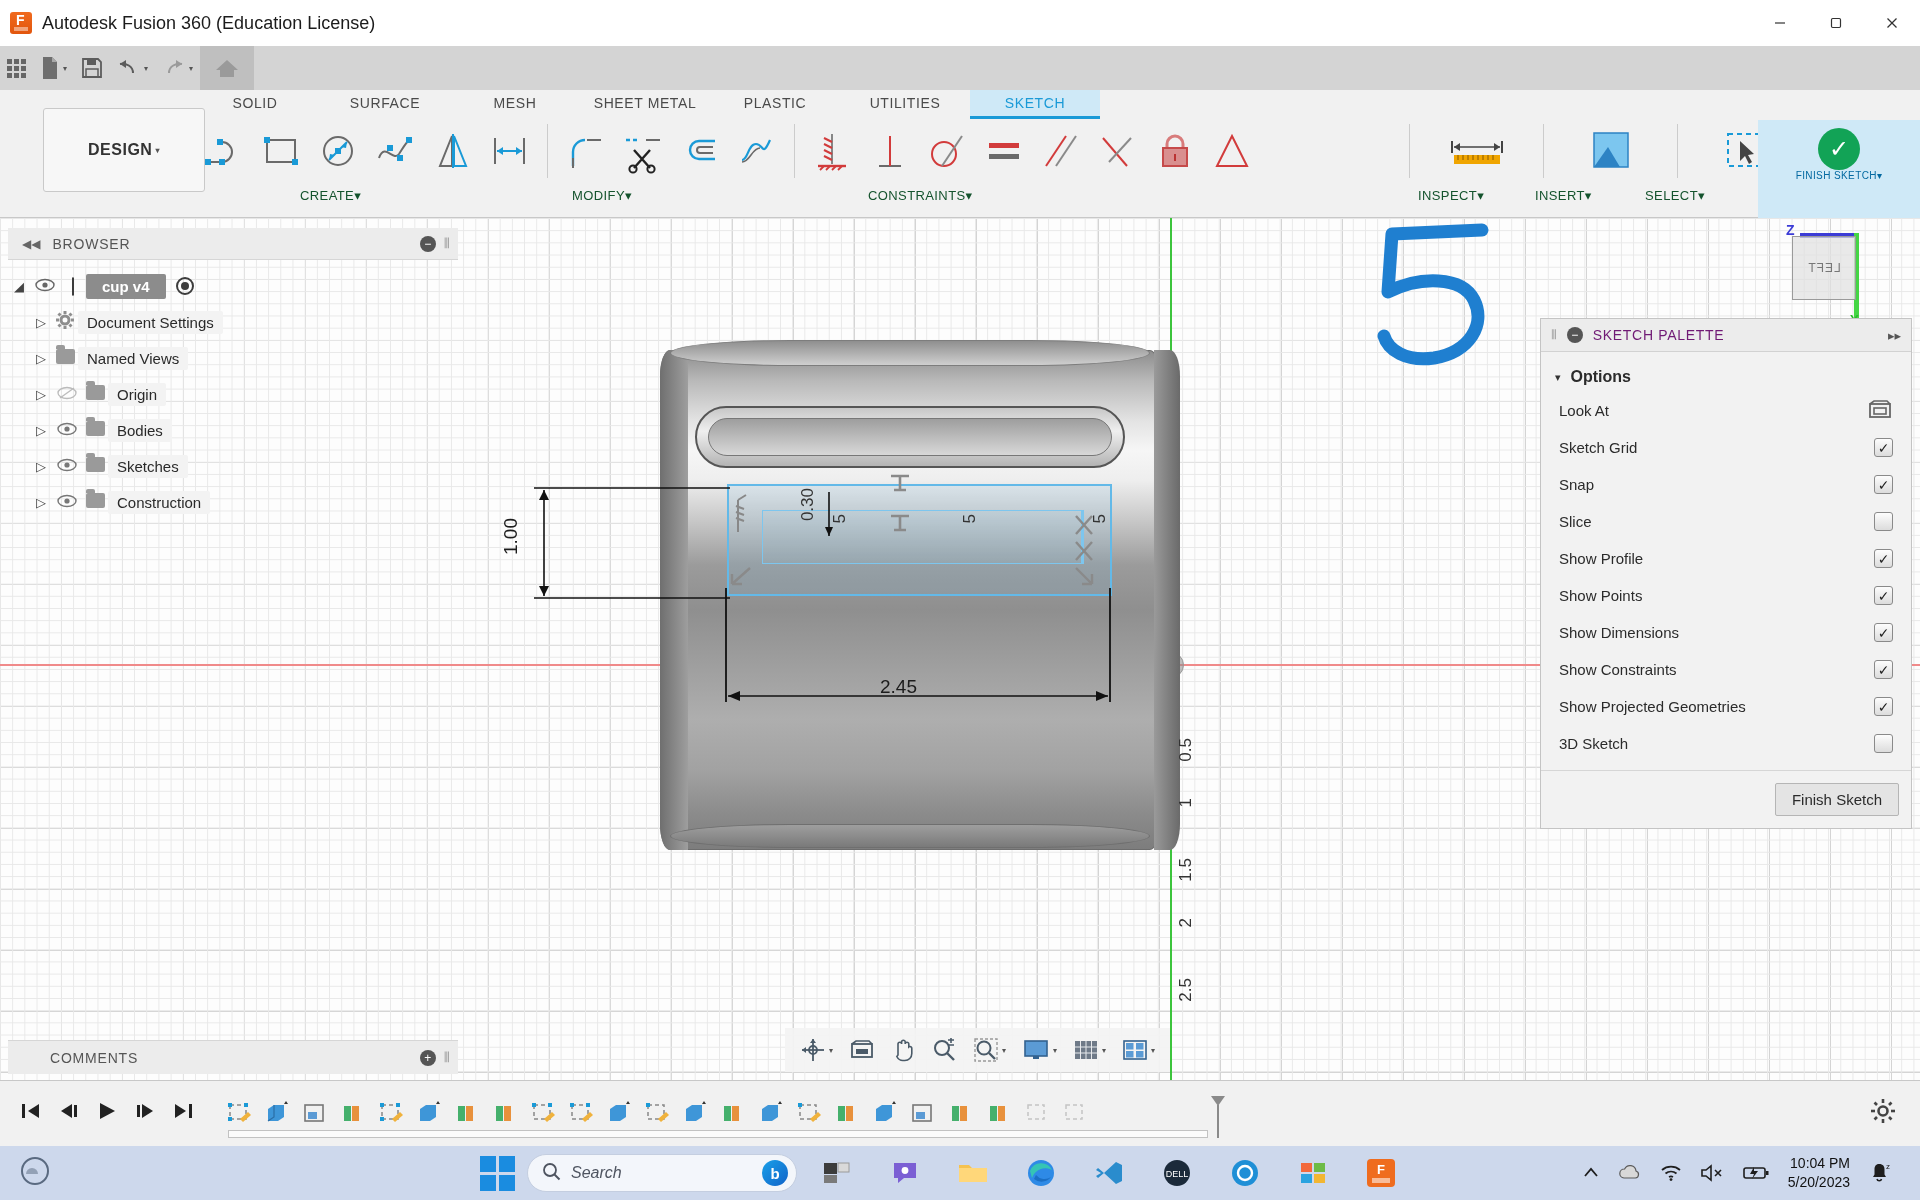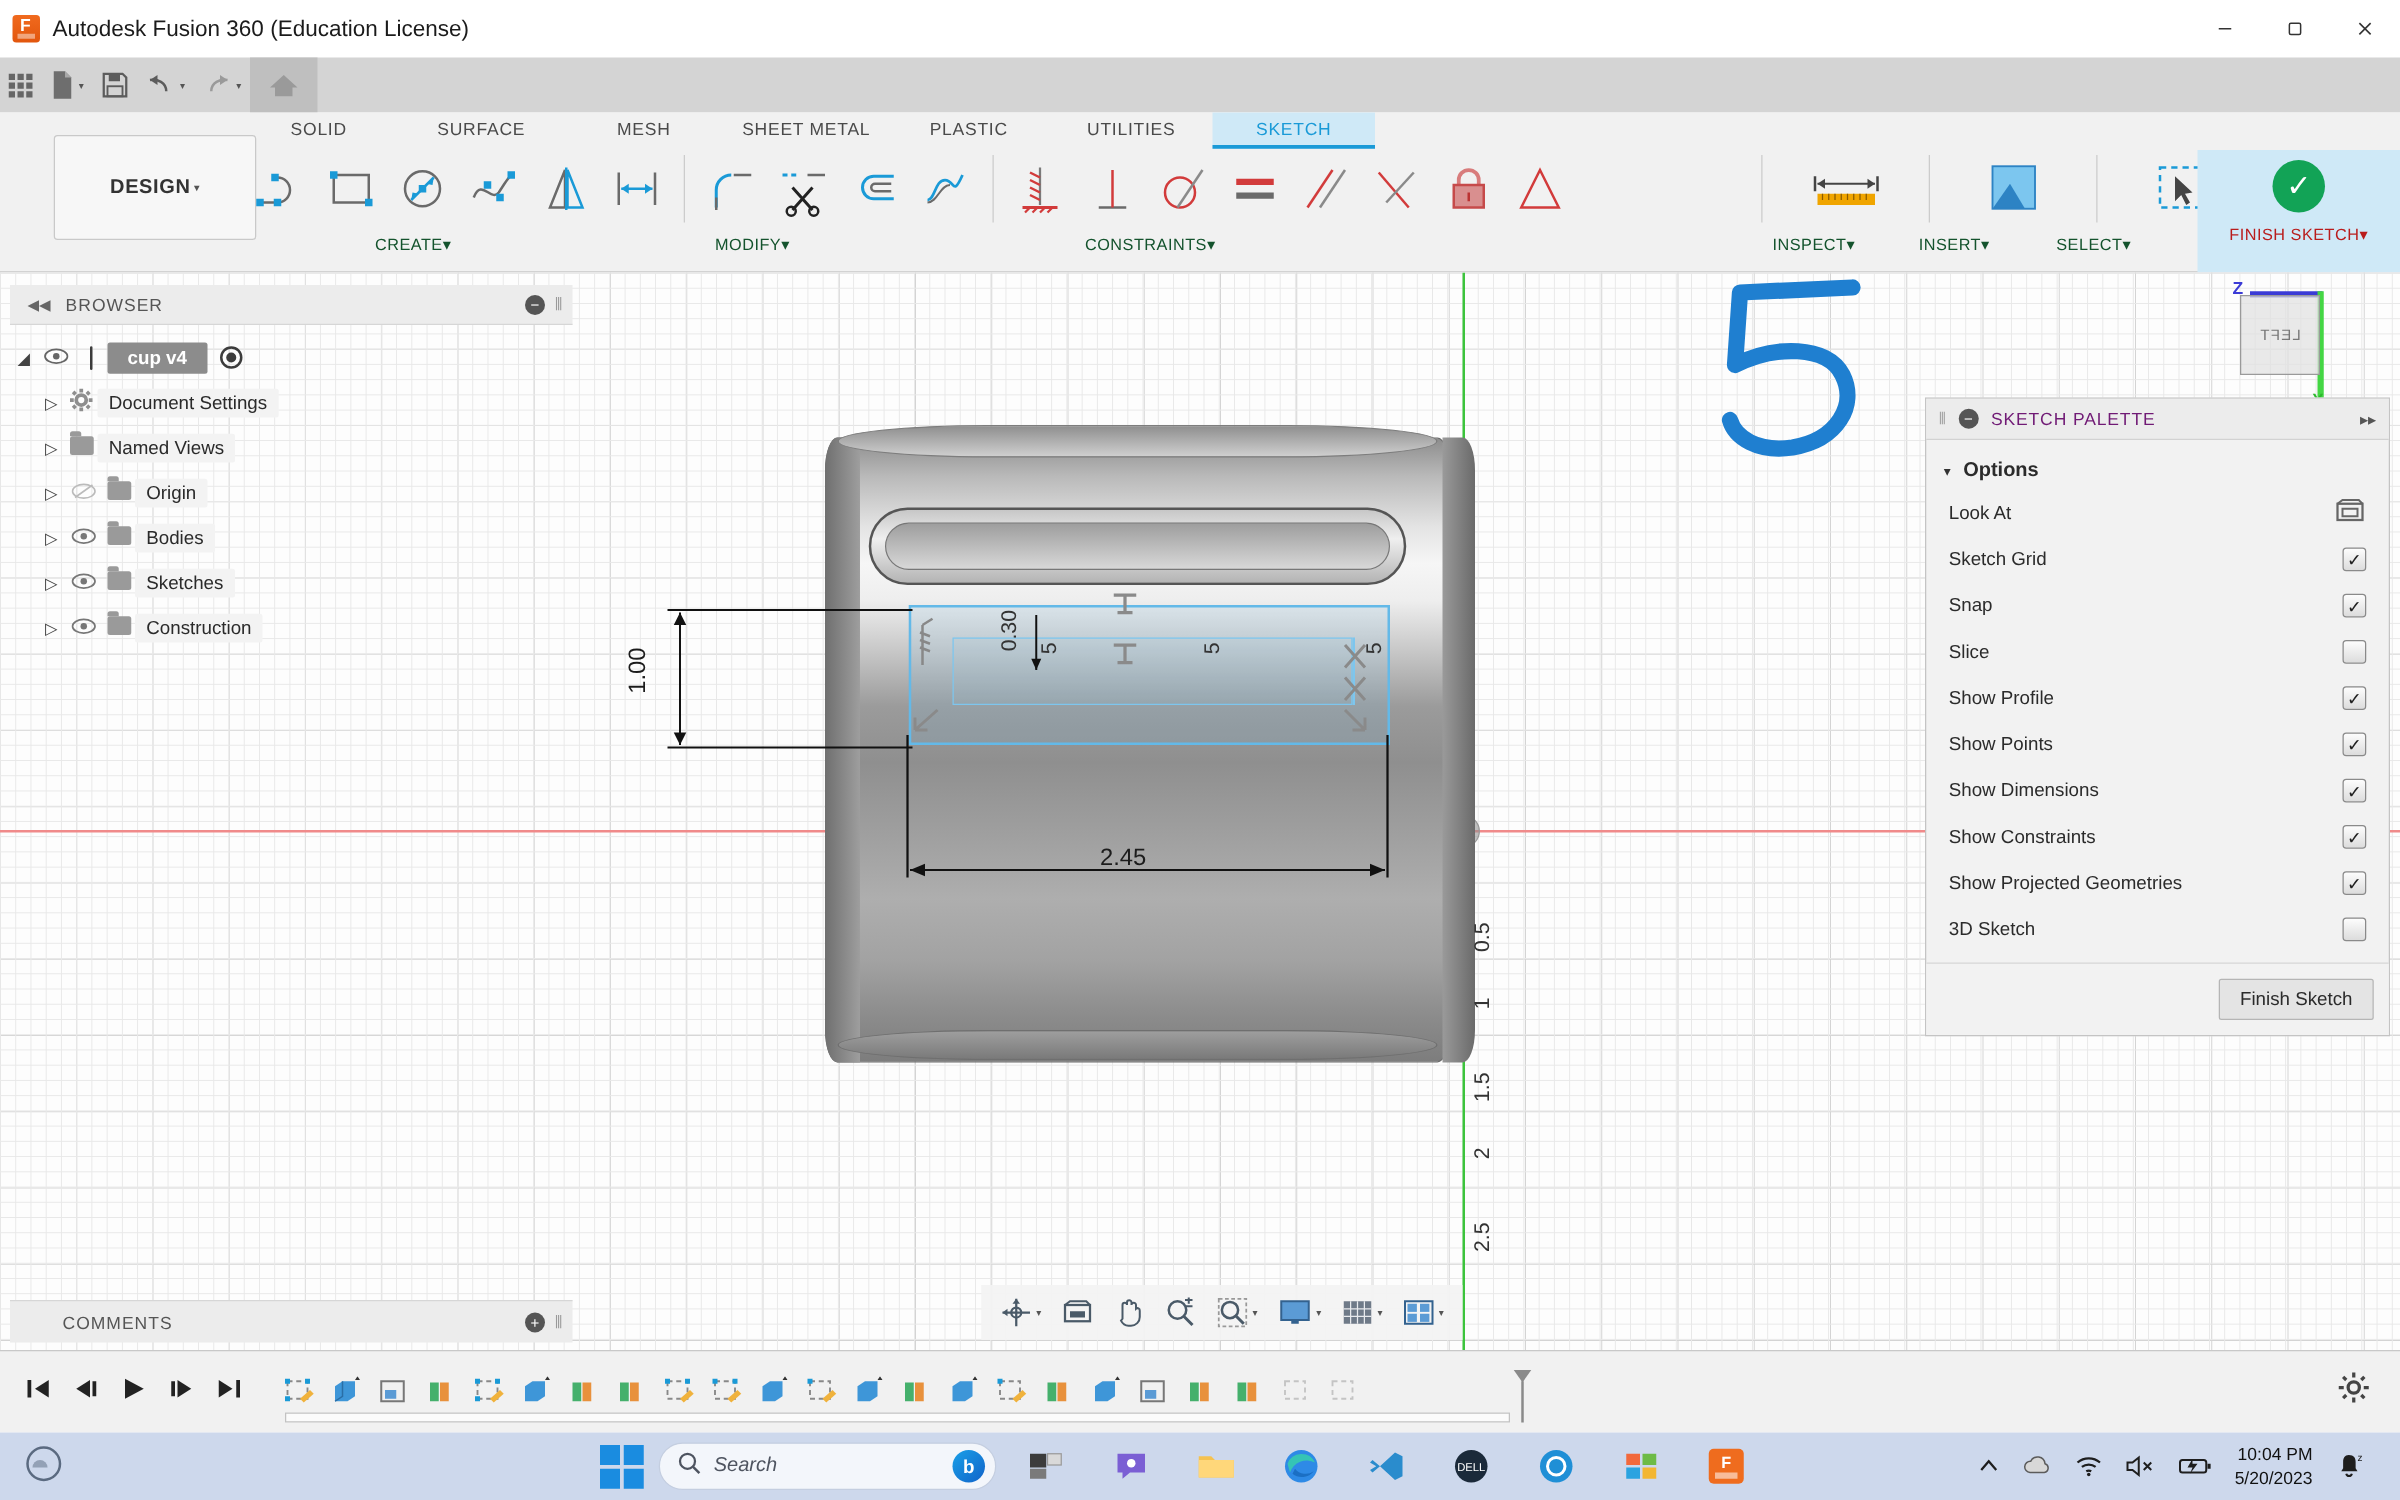--- a/index.html
+++ b/index.html
@@ -655,21 +655,21 @@
     </div>
     <div class="grp-label" style="left:1535px">
       <span>INSERT</span><span>▾</span>
     </div>
     <div class="grp-label" style="left:1645px">
       <span>SELECT</span><span>▾</span>
     </div>
 
     <div class="finish-wrap">
       <div class="finish-circle">✓</div>
-      <div style="margin-top:10px;font-size:13px;color:#b91c1c;letter-spacing:.4px">
+      <div style="font-size:10px;color:#0369a1;letter-spacing:.4px">
         <span>FINISH SKETCH</span><span>▾</span>
       </div>
     </div>
   </div>
 
   <div class="canvas">
     <div class="axis-h"></div>
     <div class="axis-v"></div>
     <div class="origin-dot"></div>
 

